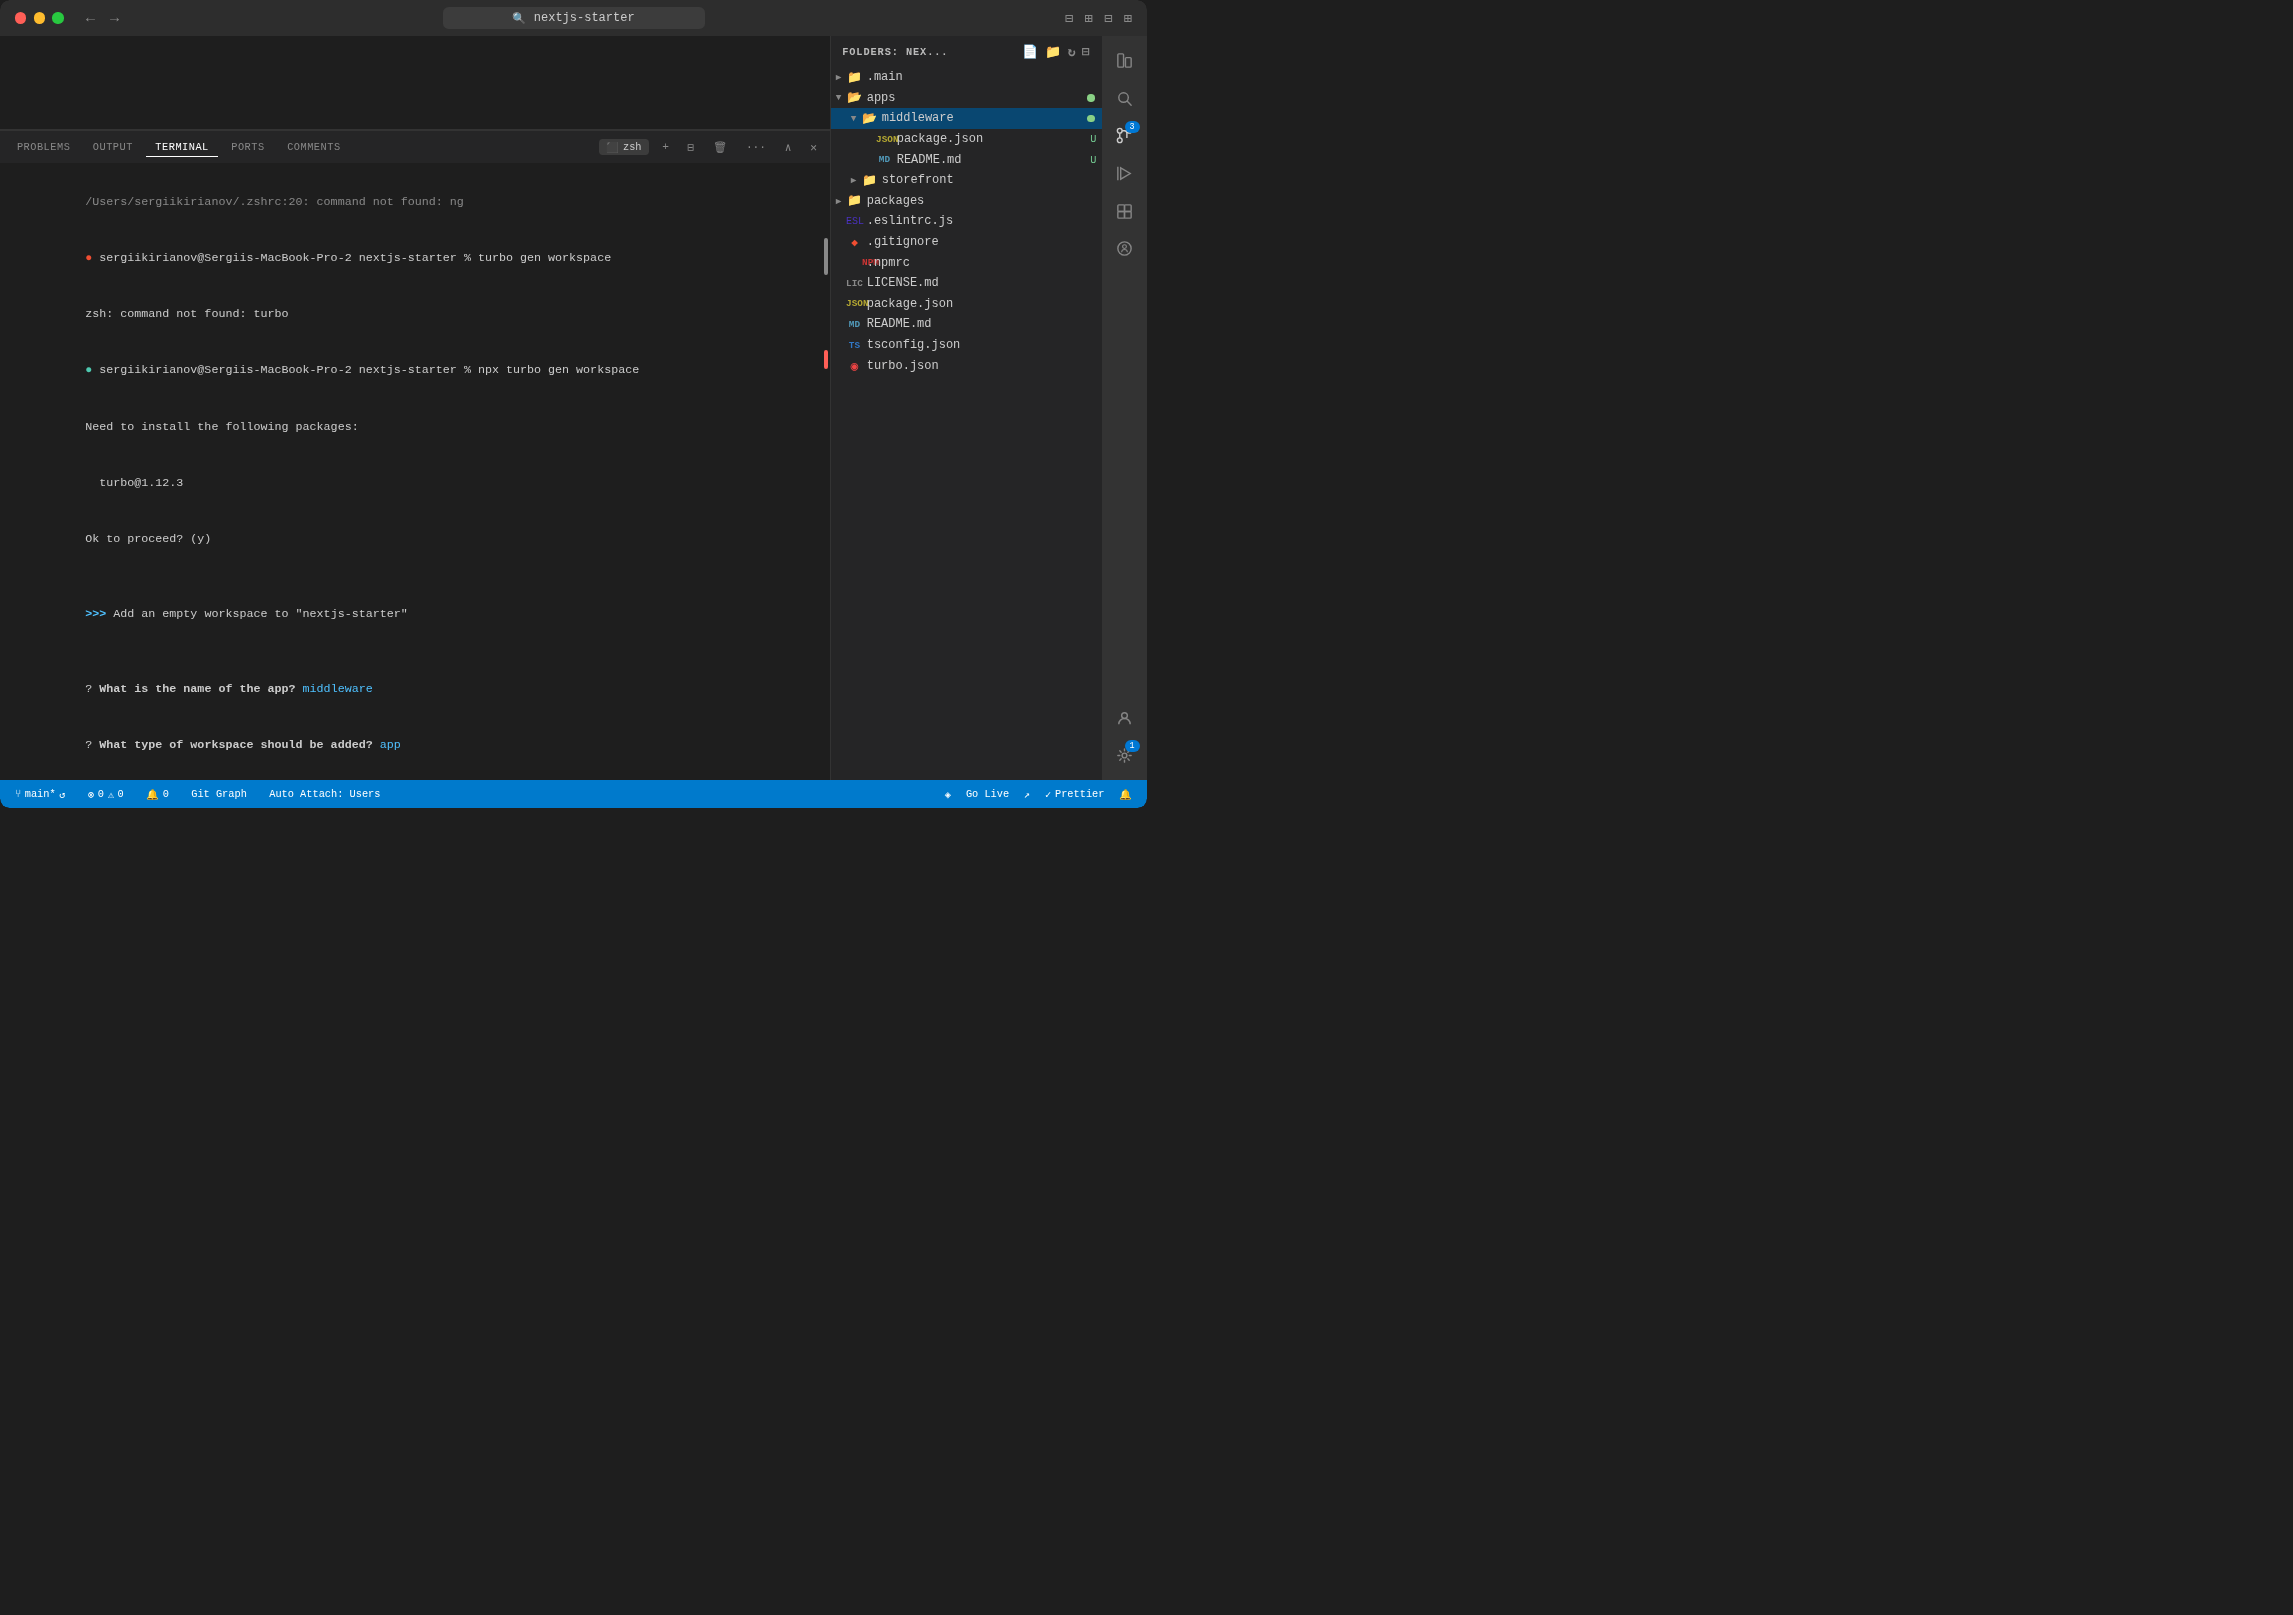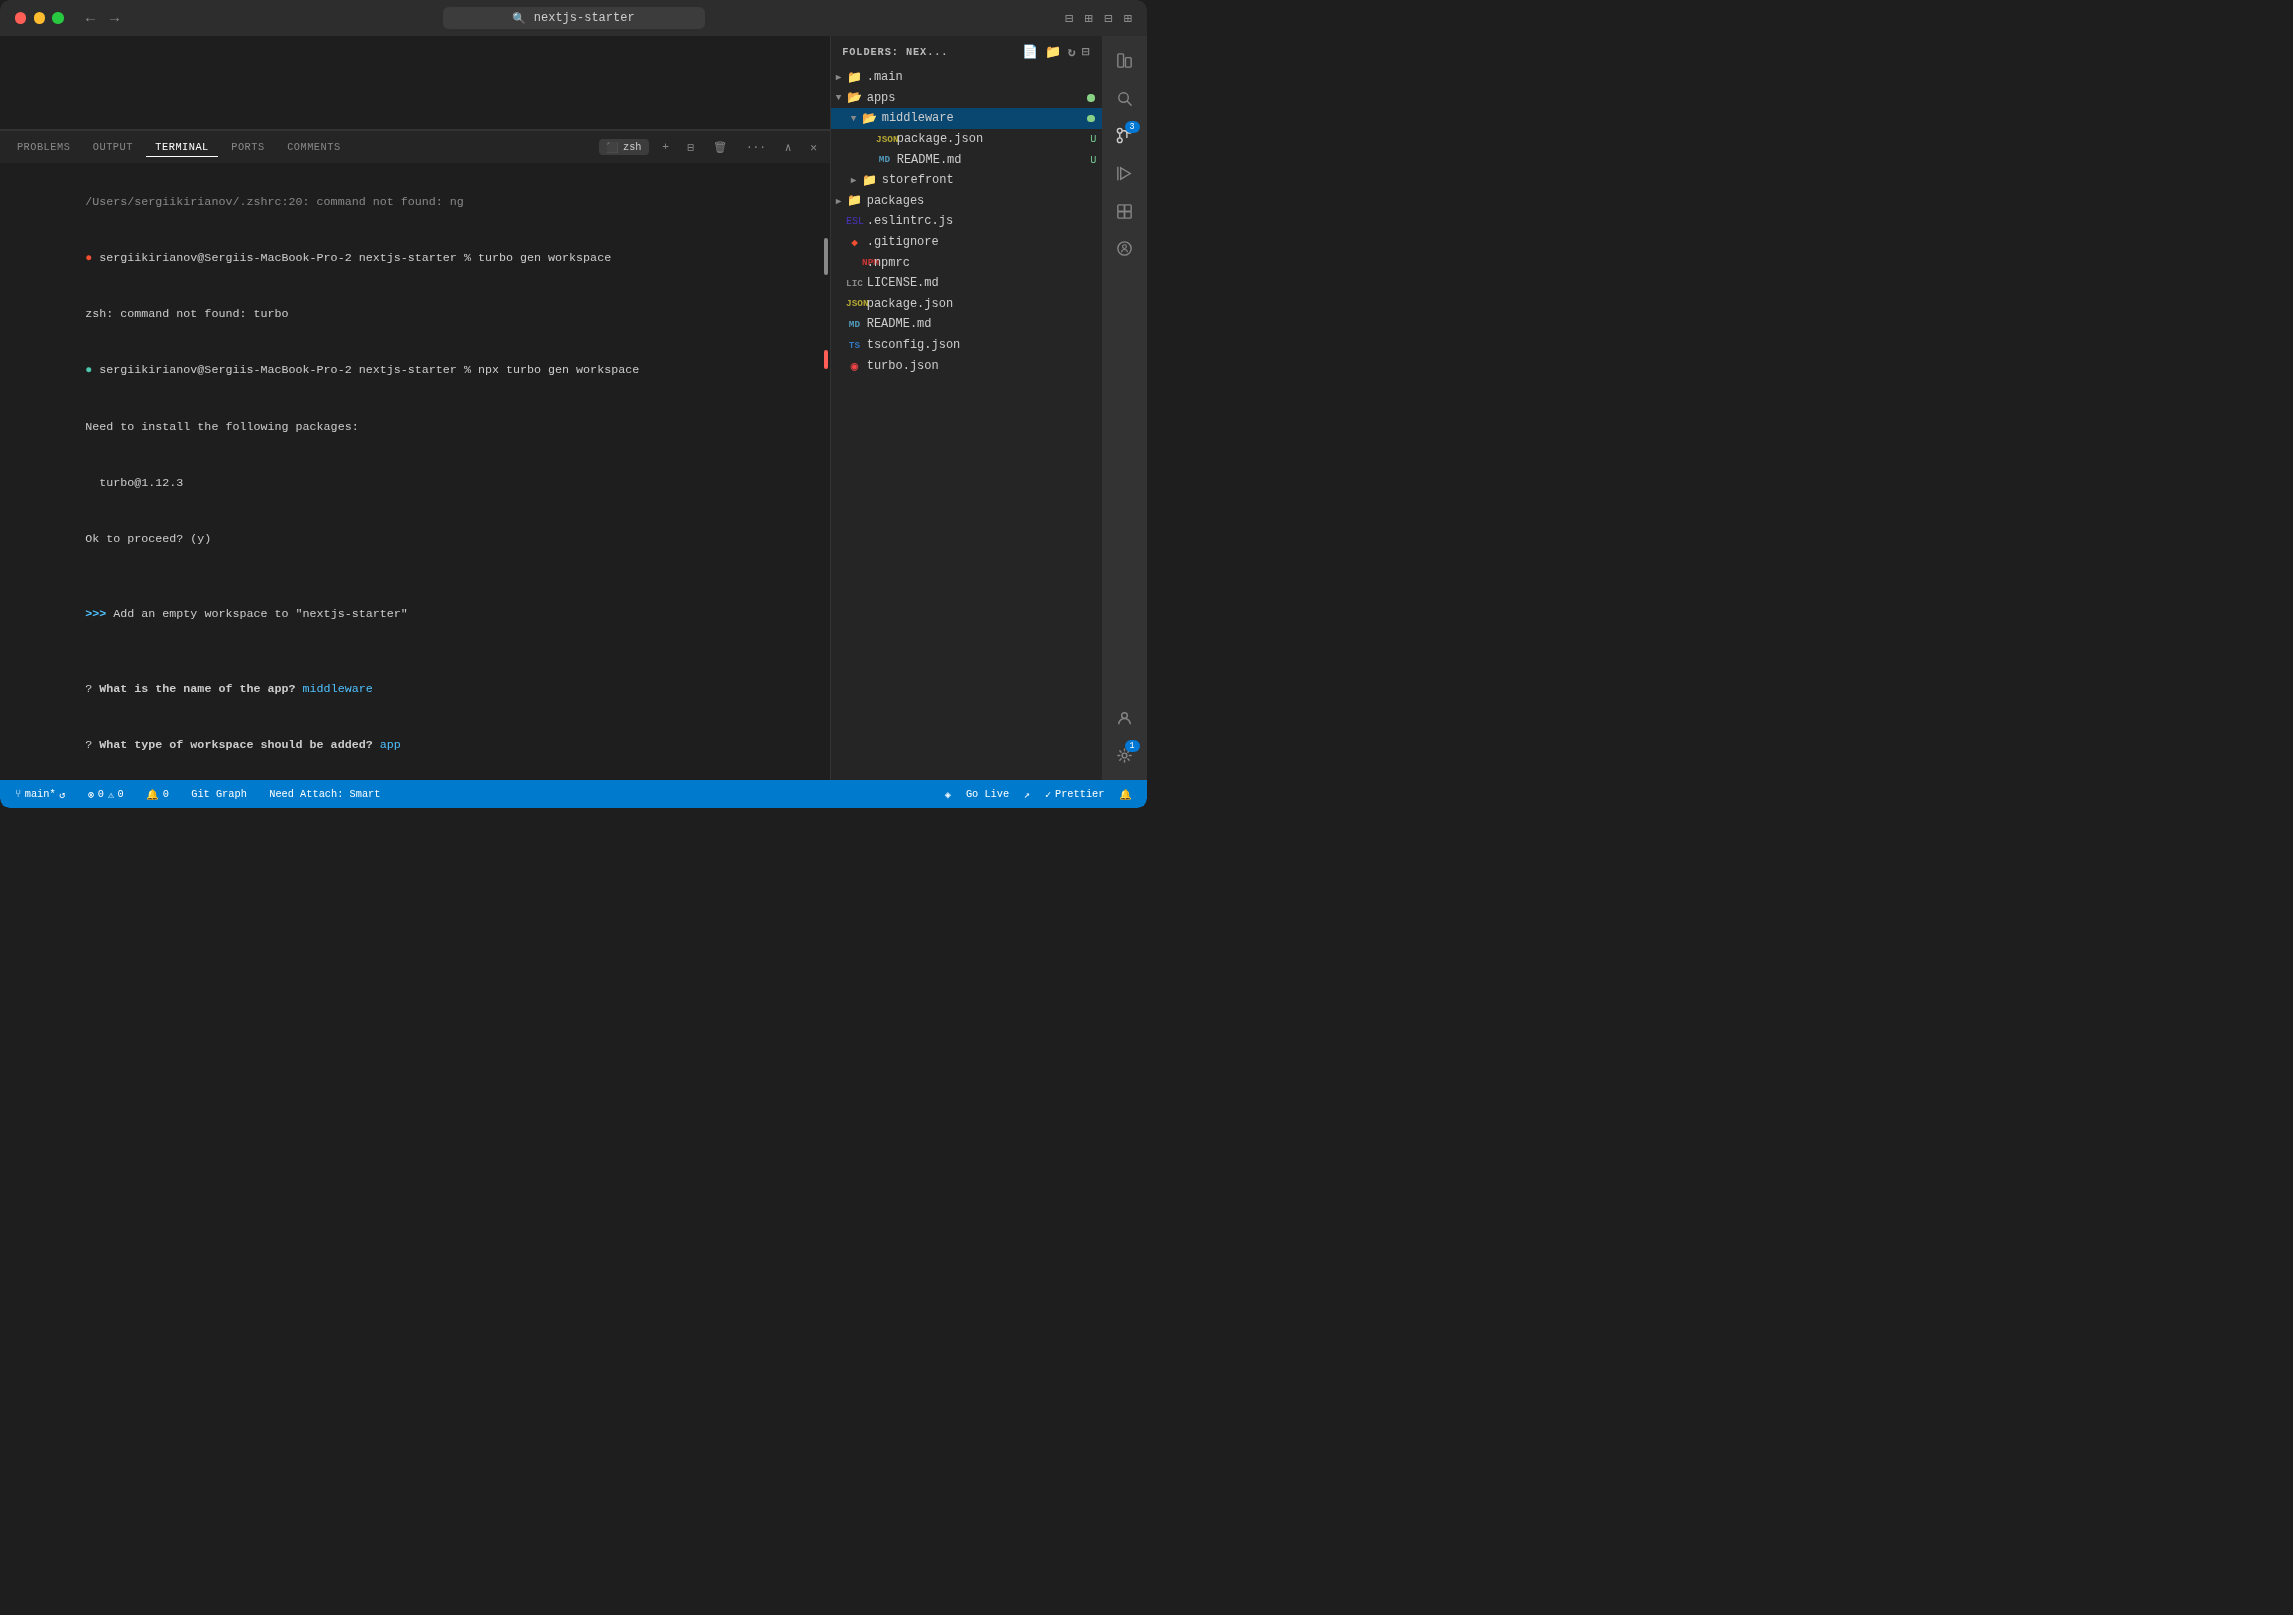--- a/index.html
+++ b/index.html
@@ -628,21 +628,21 @@
       <span>0</span>
     </div>
     <div class="status-item">
       <span>🔔</span>
       <span>0</span>
     </div>
     <div class="status-item">
       <span>Git Graph</span>
     </div>
     <div class="status-item">
-      <span>Need Attach: Smart</span>
+      <span>Auto Attach: Users</span>
     </div>
     <div class="status-right">
       <div class="status-item">
         <span>◈</span>
       </div>
       <div class="status-item">
         <span>Go Live</span>
       </div>
       <div class="status-item">
         <span>↗</span>

